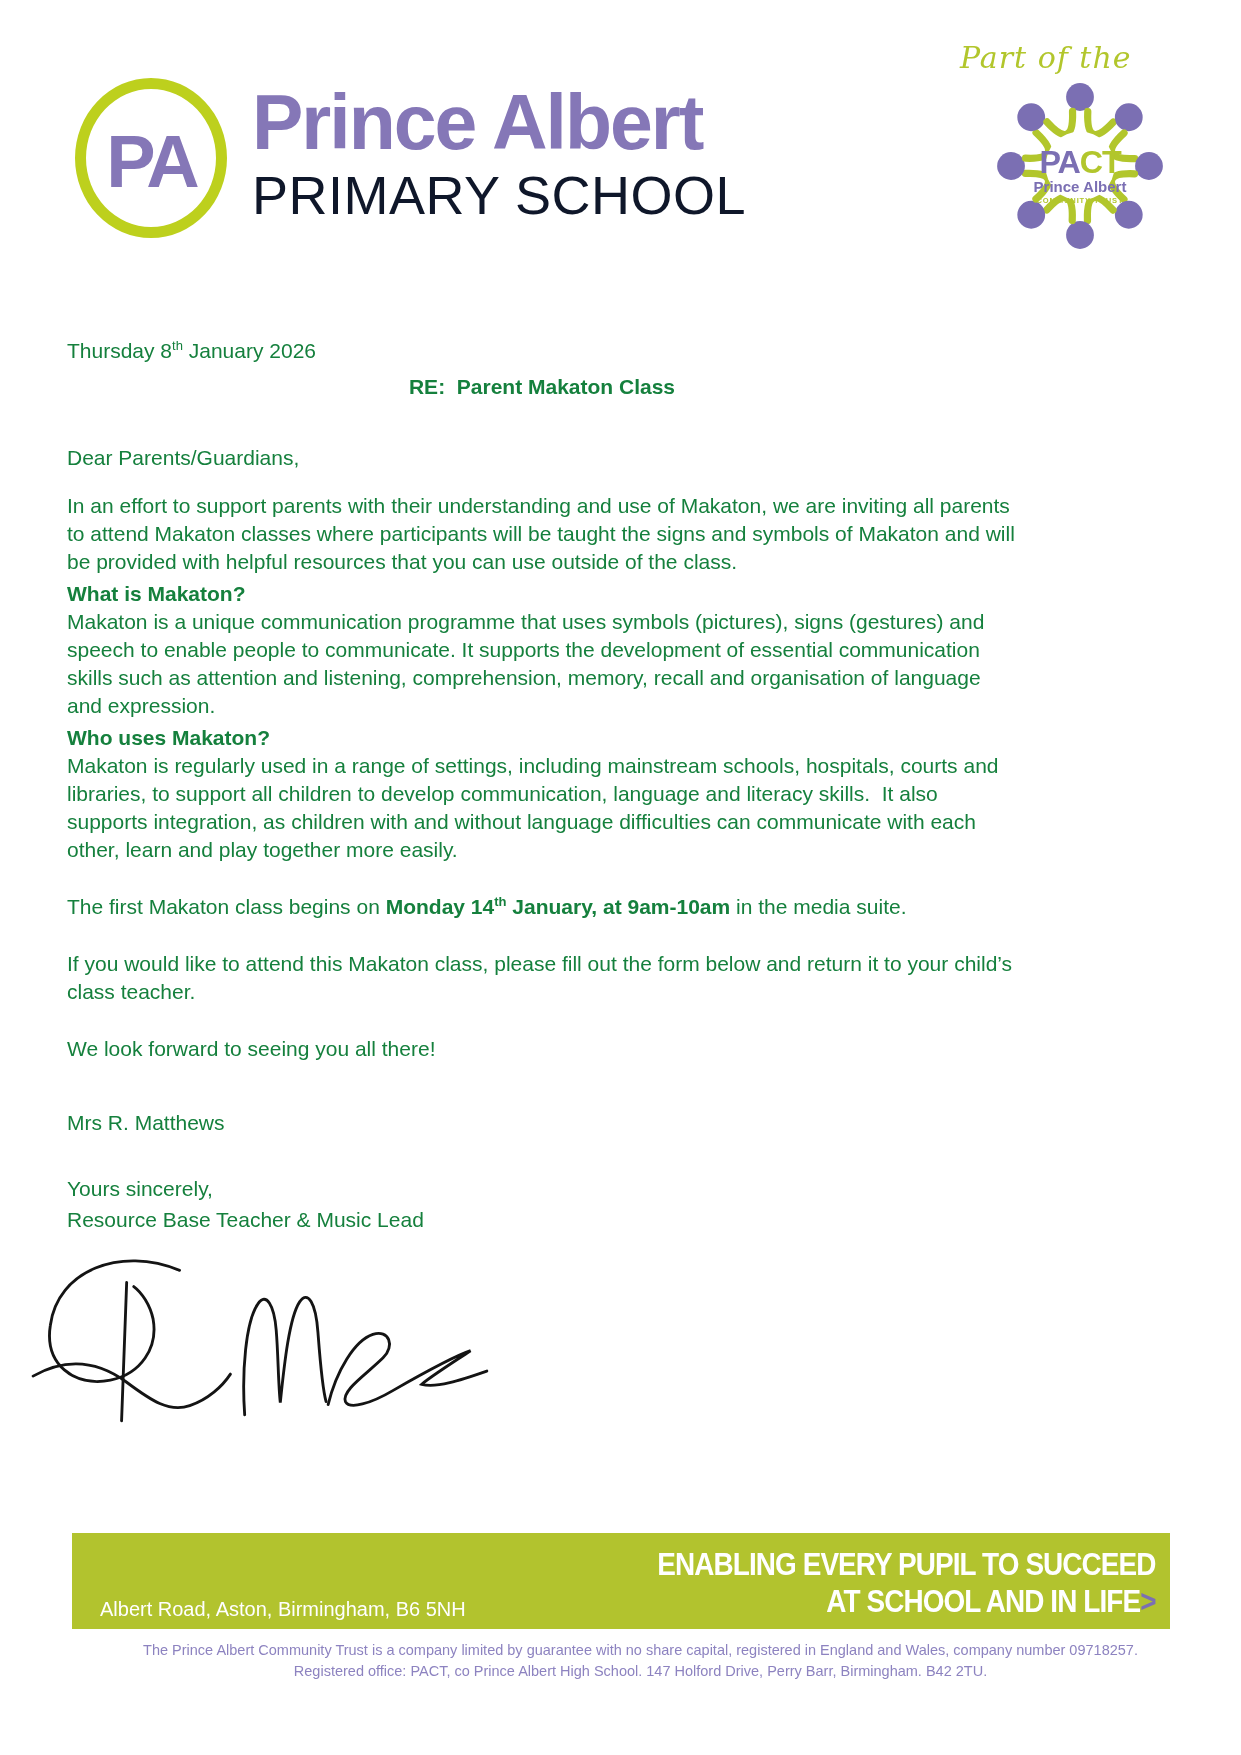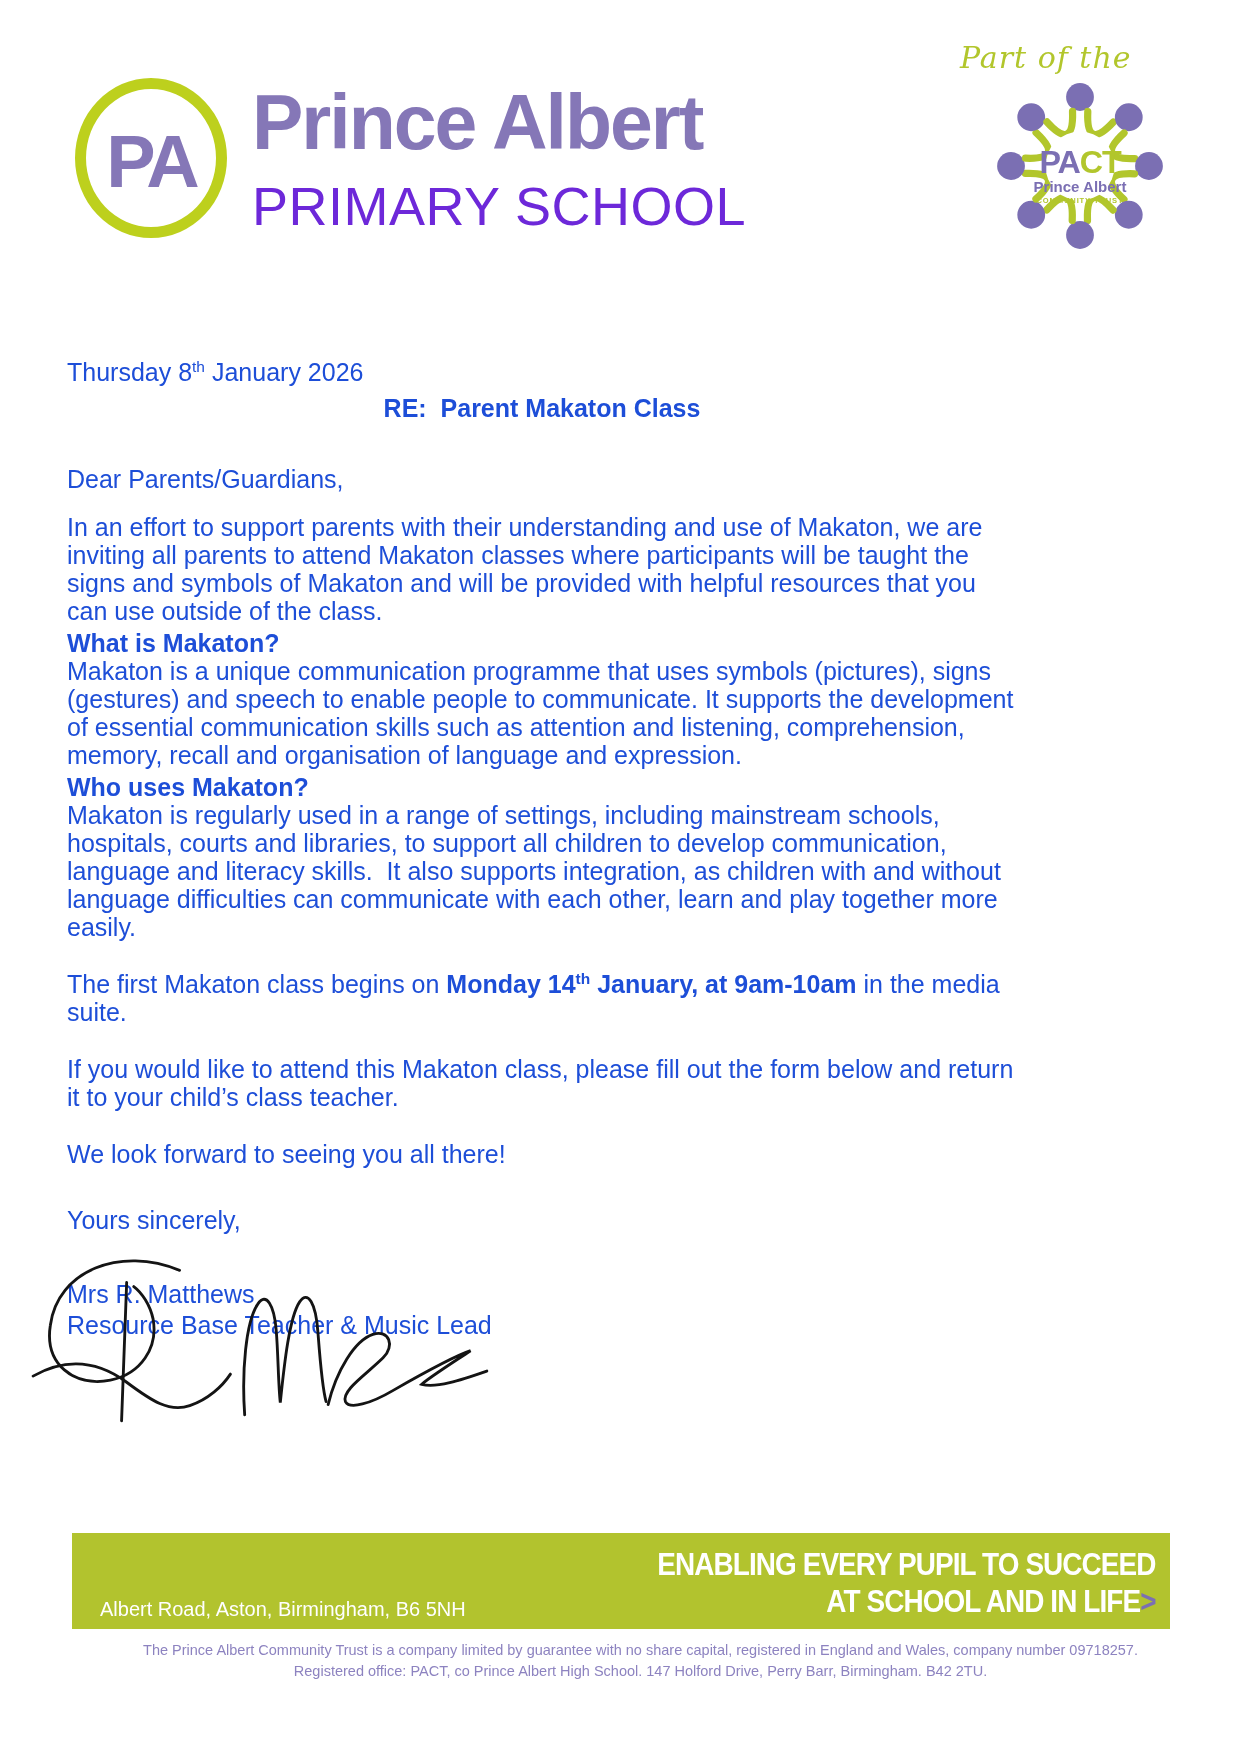--- a/index.html
+++ b/index.html
@@ -18,36 +18,36 @@
   }
   .logo-ring .monogram {
     font-size:74px; font-weight:700; color:#8577b7; letter-spacing:-4px;
     padding-top:6px;
   }
   .wordmark { position:absolute; left:252px; top:84px; }
   .wordmark .name1 {
     font-size:77px; font-weight:700; color:#8577b7; letter-spacing:-2px; line-height:1;
   }
   .wordmark .name2 {
-    font-size:54px; font-weight:400; color:#6d28d9; letter-spacing:0.5px;
-    line-height:1; margin-top:18px;
+    font-size:54px; font-weight:400; color:#0f172a; letter-spacing:0.5px;
+    line-height:1; margin-top:7px;
   }
 
   
   .pact-block { position:absolute; left:960px; top:40px; width:240px; text-align:left; }
   .pact-tagline {
     font-family:"DejaVu Serif", serif; font-style:italic;
     font-size:30px; color:#b2c62c; letter-spacing:1px; margin-bottom:2px;
   }
   .pact-logo { width:178px; height:178px; margin:0 auto; display:block; }
 
   
   .letter {
-    position:absolute; left:67px; top:358px; width:950px;
-    font-size:25px; line-height:28px; color:#1d4ed8;
+    position:absolute; left:67px; top:337px; width:950px;
+    font-size:21px; line-height:28px; color:#15803d;
   }
   .letter .para { white-space:pre-wrap; }
   .subject { text-align:center; font-weight:700; margin-top:8px; white-space:pre-wrap; }
   .salutation { margin-top:43px; }
   .p-intro { margin-top:20px; }
   .sec-head { font-weight:700; margin-top:4px; }
   .p-gap { margin-top:29px; }
   .signoff { margin-top:38px; }
   .sig-name { margin-top:46px; }
   .sig-role { margin-top:3px; }
@@ -132,23 +132,23 @@
 
     <div class="sec-head">Who uses Makaton?</div>
     <div class="para">Makaton is regularly used in a range of settings, including mainstream schools, hospitals, courts and libraries, to support all children to develop communication, language and literacy skills.  It also supports integration, as children with and without language difficulties can communicate with each other, learn and play together more easily.</div>
 
     <div class="para p-gap"><span>The first Makaton class begins on </span><b><span>Monday 14</span><sup>th</sup><span> January, at 9am-10am</span></b><span> in the media suite.</span></div>
 
     <div class="para p-gap">If you would like to attend this Makaton class, please fill out the form below and return it to your child’s class teacher.</div>
 
     <div class="para p-gap">We look forward to seeing you all there!</div>
 
+    <div class="para sig-name">Mrs R. Matthews</div>
+
     <div class="para signoff">Yours sincerely,</div>
-
-    <div class="para sig-name">Mrs R. Matthews</div>
     <div class="para sig-role">Resource Base Teacher &amp; Music Lead</div>
   </div>
 
   <div class="signature-wrap">
     <svg viewBox="0 0 460 172" fill="none" stroke="#141414" stroke-width="2.8" stroke-linecap="round">
       <path d="M 148 18 C 90 -6 28 18 21 72 C 15 110 44 133 80 126 C 110 120 127 94 122 66 C 119 52 111 40 103 34"></path>
       <path d="M 96 30 L 91 166"></path>
       <path d="M 4 122 C 36 104 66 106 96 128 C 120 146 138 158 158 151 C 176 145 190 132 198 120"></path>
       <path d="M 212 160 C 209 118 213 68 225 51 C 233 39 241 52 243 77 C 245 101 245 131 247 148 C 251 109 256 64 266 49 C 274 37 282 50 284 79 C 286 105 288 133 292 147"></path>
       <path d="M 294 150 C 302 117 320 87 338 81 C 354 76 360 92 348 104 C 332 120 307 136 311 147 C 315 155 336 149 358 136 C 386 120 416 103 434 97 C 416 109 394 123 386 130 C 400 134 424 126 450 117"></path>

